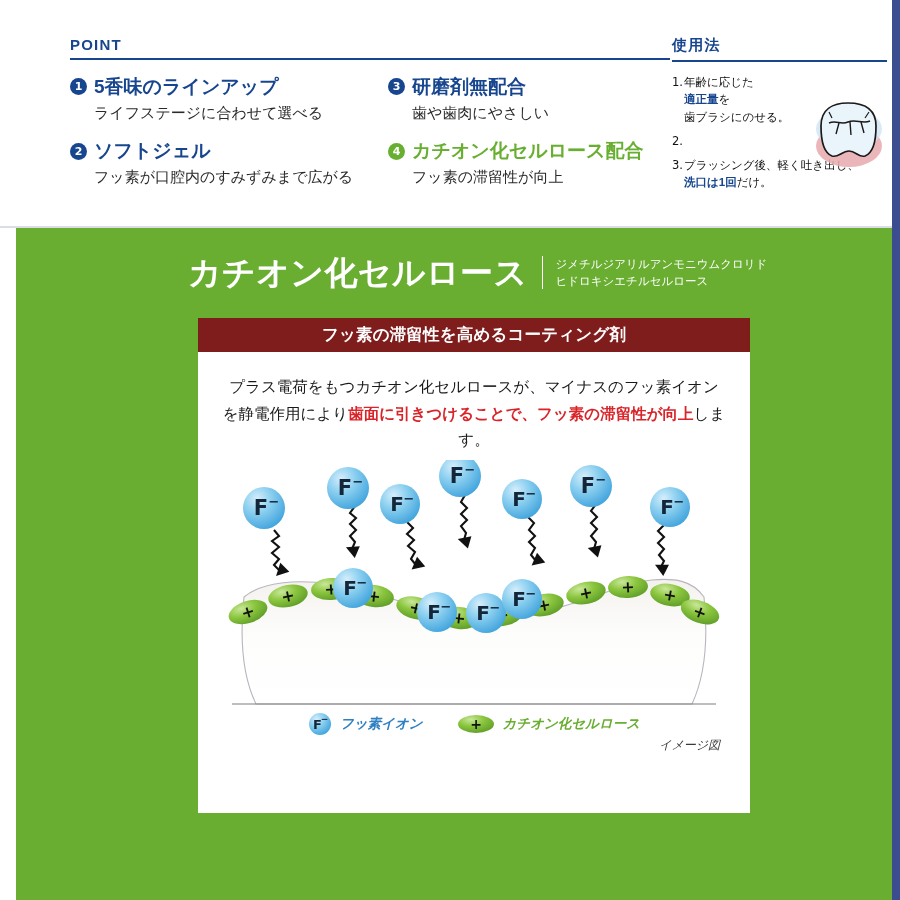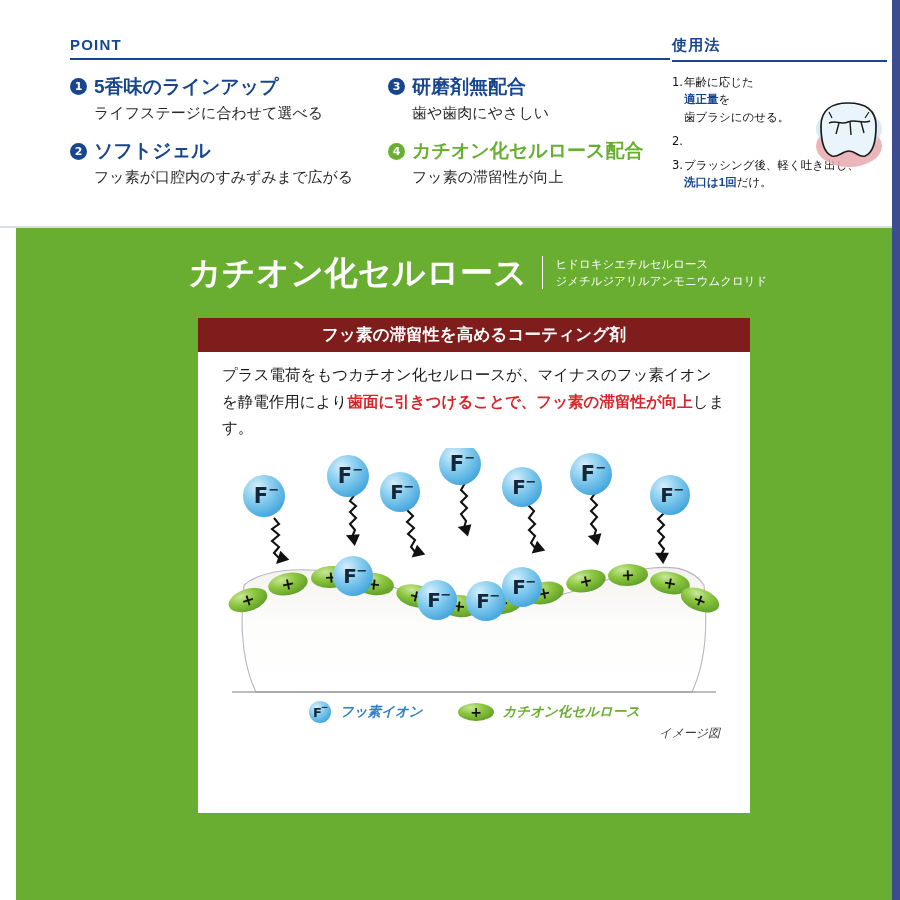--- a/index.html
+++ b/index.html
@@ -104,21 +104,21 @@
     position:absolute; left:182px; top:90px; width:552px; height:495px;
     background:#ffffff;
   }
   #black-banner{
     width:100%; height:34px; background:#7f1d1d;
     display:flex; align-items:center; justify-content:center;
   }
   #black-banner-text{
     color:#ffffff; font-size:16.5px; font-weight:bold; letter-spacing:.01em;
   }
-  #card-body{ padding:10px 24px 0 24px; position:relative; }
+  #card-body{ padding:22px 24px 0 24px; position:relative;text-align:center; }
   #lead-paragraph{
     font-size:15.5px; line-height:1.72; color:#1a1a1a;
   }
   #lead-paragraph .red{ color:#d9252a; font-weight:bold; }
 
   
   #diagram{ position:relative; width:100%; height:300px; margin-top:6px; }
   #diagram svg{ display:block; width:100%; height:100%; }
 
   
@@ -223,22 +223,22 @@
   </div>
 </div>
 
 <div id="top-divider"></div>
 
 <div id="green-section">
 
   <div id="green-title-row">
     <div id="green-title">カチオン化セルロース</div>
     <div id="green-sub-wrap">
+      <div class="green-sub-line">ジメチルジアリルアンモニウムクロリド</div>
       <div class="green-sub-line">ヒドロキシエチルセルロース</div>
-      <div class="green-sub-line">ジメチルジアリルアンモニウムクロリド</div>
     </div>
   </div>
 
   <div id="white-card">
 
     <div id="black-banner">
       <span id="black-banner-text">フッ素の滞留性を高めるコーティング剤</span>
     </div>
 
     <div id="card-body">

